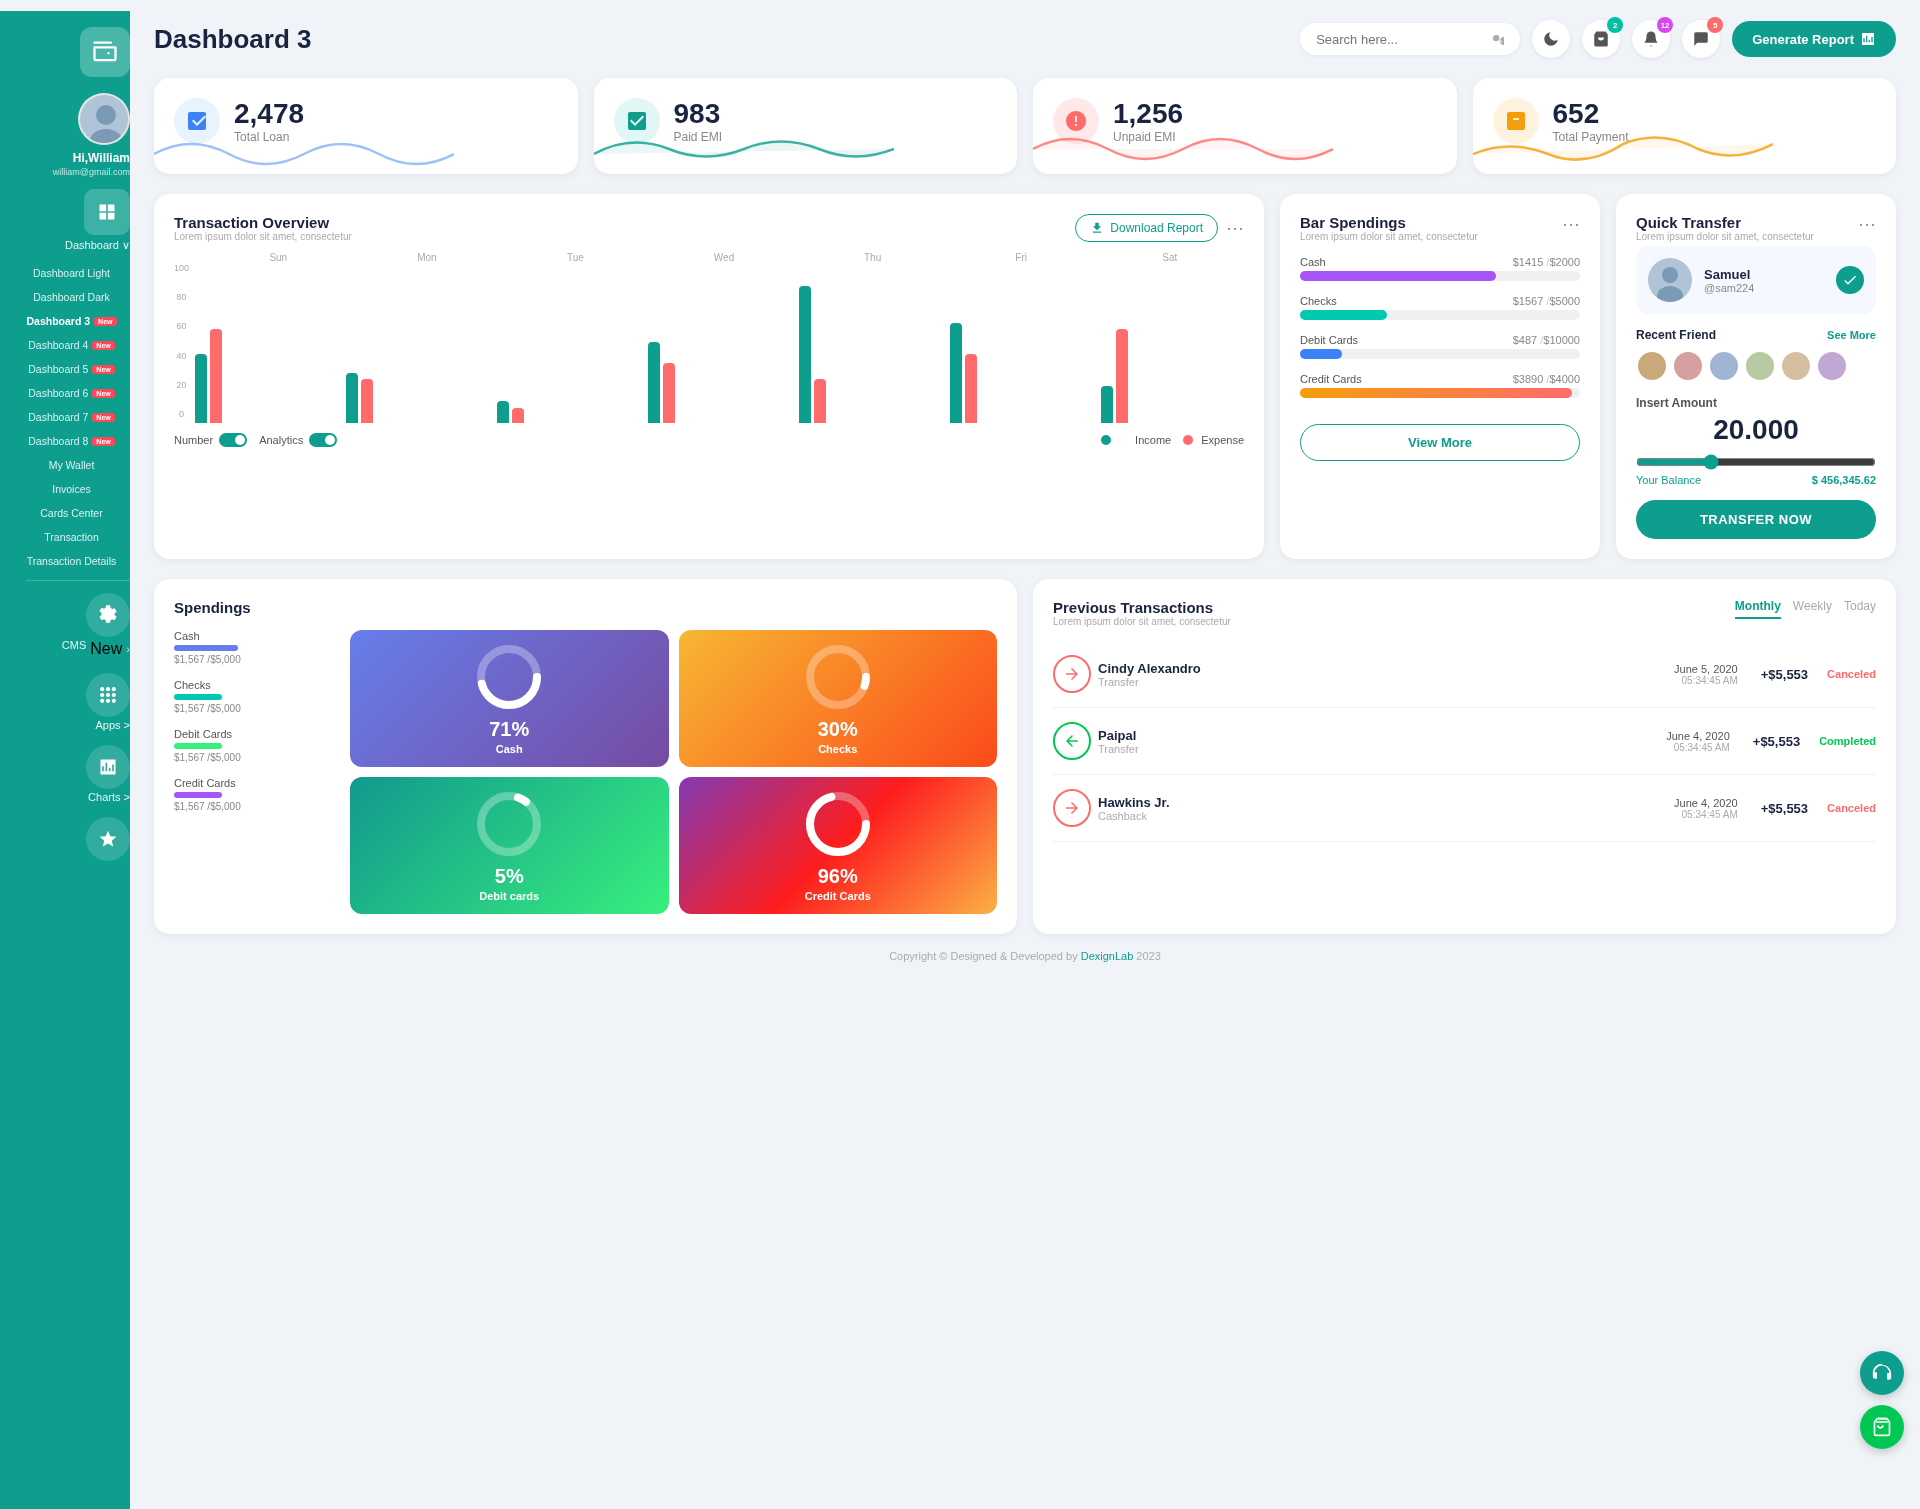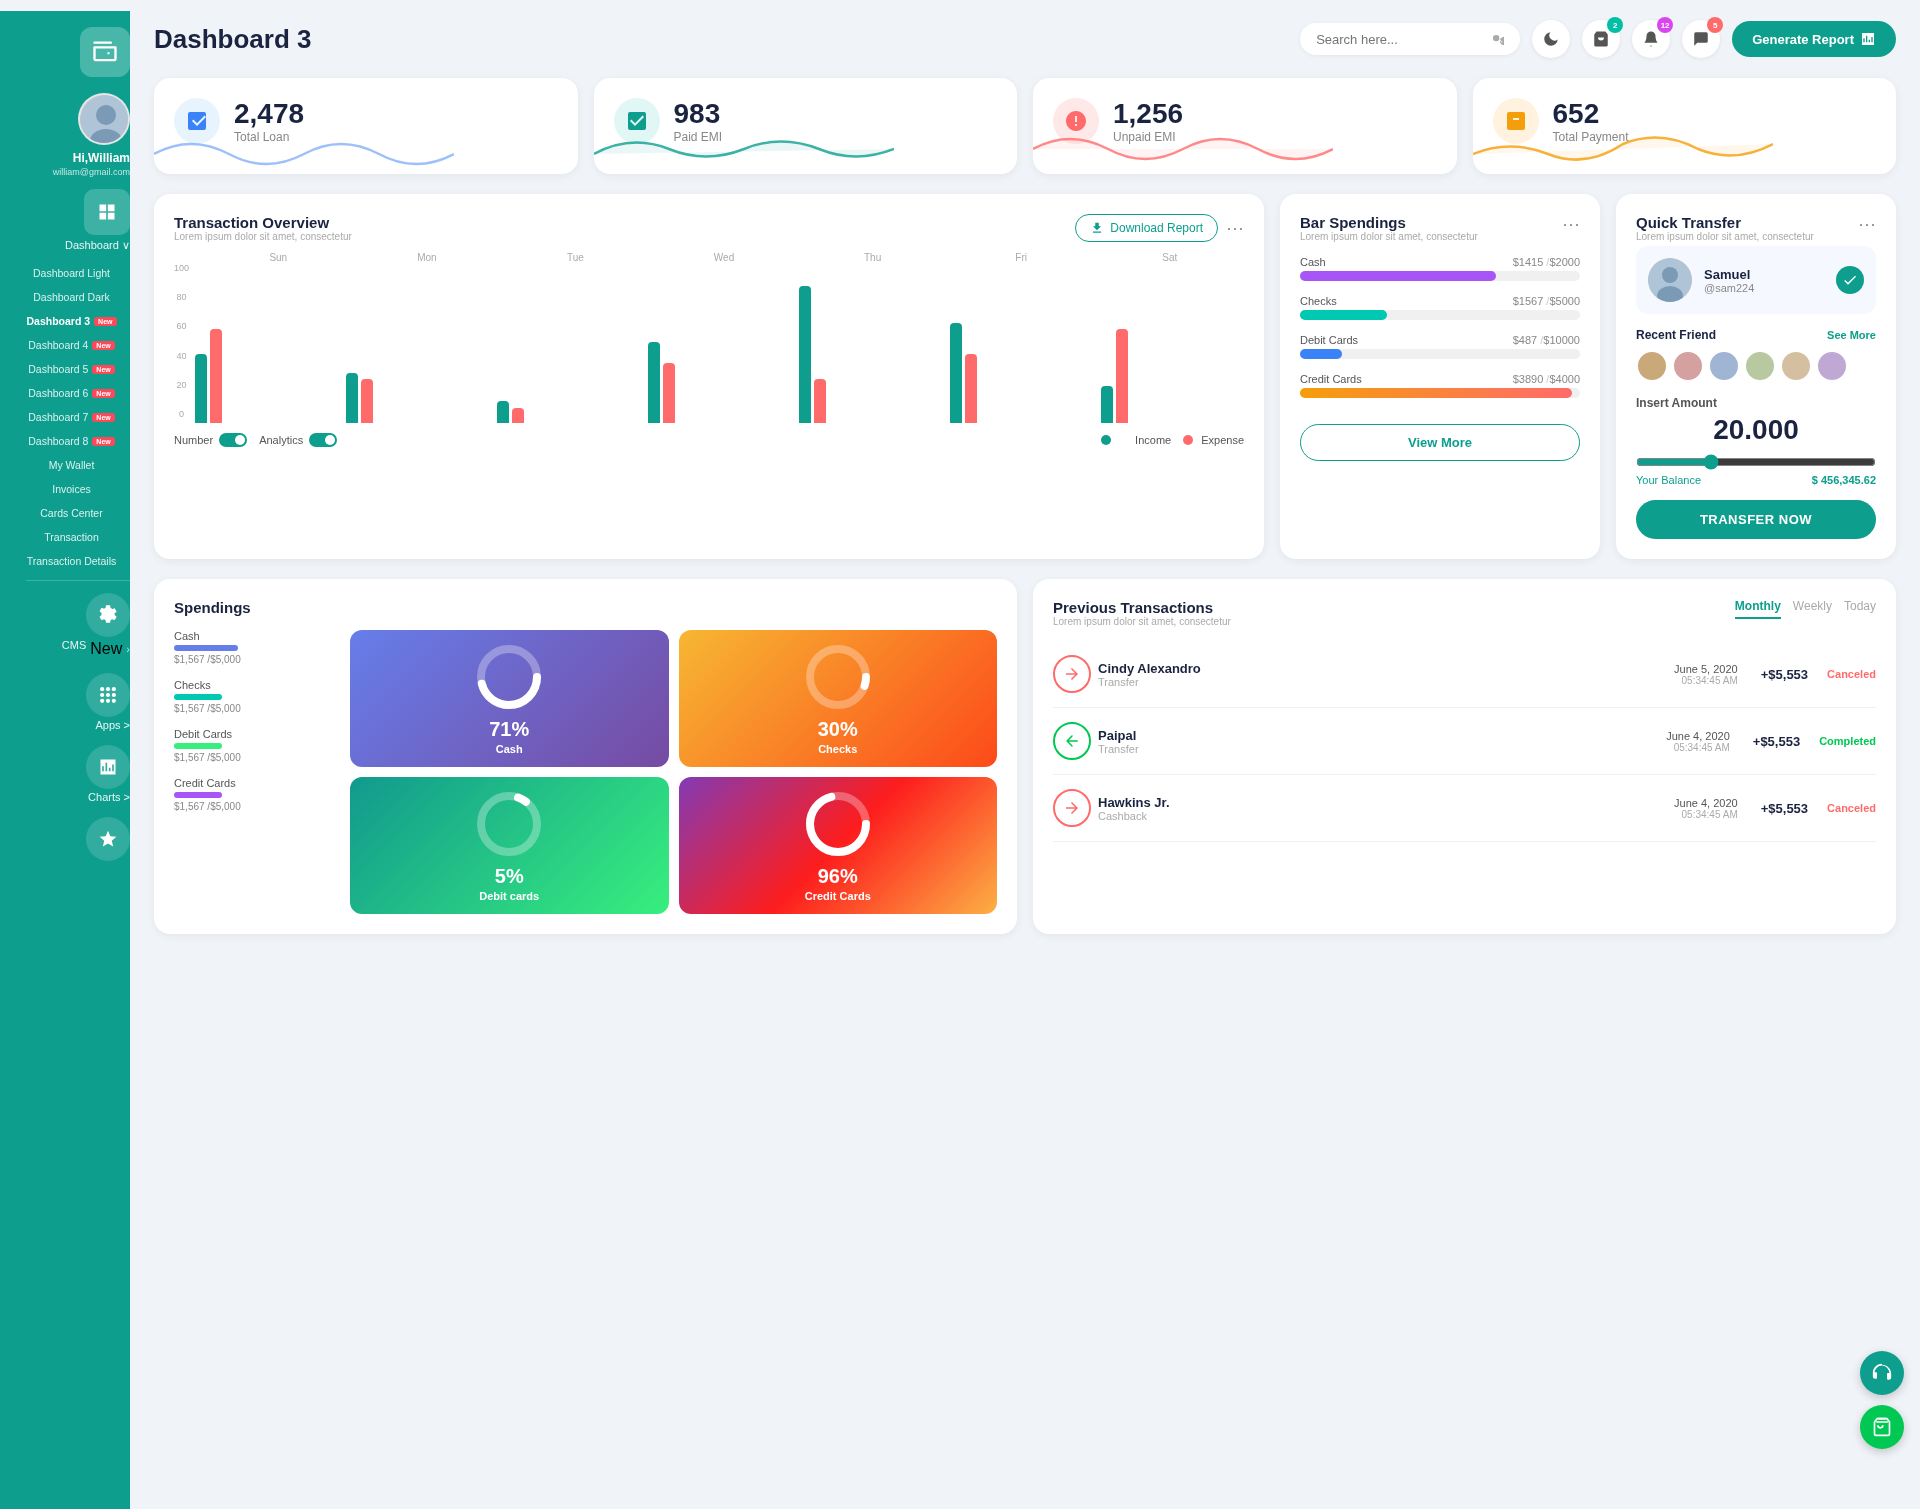--- a/index.html
+++ b/index.html
@@ -895,20 +895,25 @@
         <div style="margin-left:auto;text-align:right;">
           <div class="tx-date">June 4, 2020</div>
           <div class="tx-time">05:34:45 AM</div>
         </div>
         <div class="tx-amount">+$5,553</div>
         <div class="tx-status canceled">Canceled</div>
       </div>
     </div>
   </div>
 
+  <div class="footer">
+    <span>Copyright © Designed &amp; Developed by</span>
+    <a href="#">DexignLab</a>
+    <span>2023</span>
+  </div>
 </div>
 
 <div class="fab-container">
   <div class="fab teal">
     <svg viewBox="0 0 24 24">
         <path d="M12 1C5.925 1 1 5.925 1 12v4a3 3 0 003 3h1a1 1 0 001-1v-6a1 1 0 00-1-1H3.071C3.562 7.396 7.38 3 12 3s8.438 4.396 8.929 9H19a1 1 0 00-1 1v6a1 1 0 001 1h1a3 3 0 003-3v-4c0-6.075-4.925-11-11-11z" fill="white"></path>
       </svg>
   </div>
   <div class="fab green">
     <svg viewBox="0 0 24 24">

